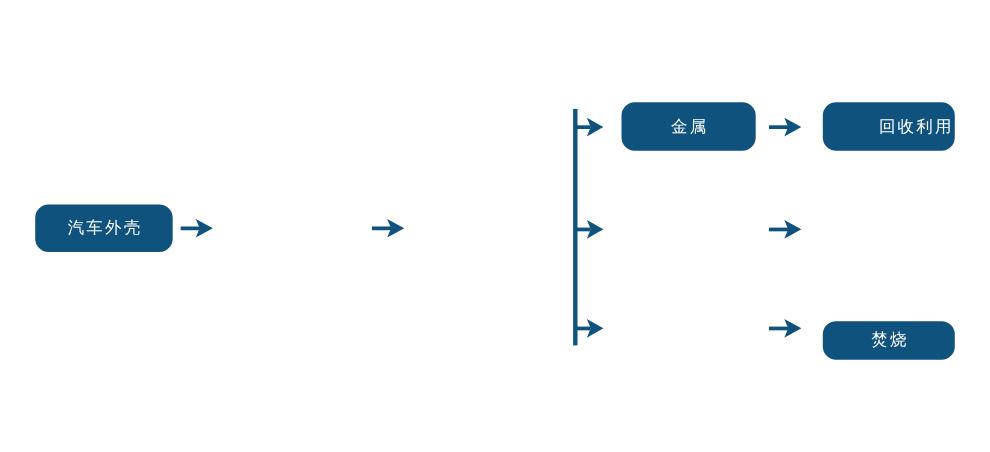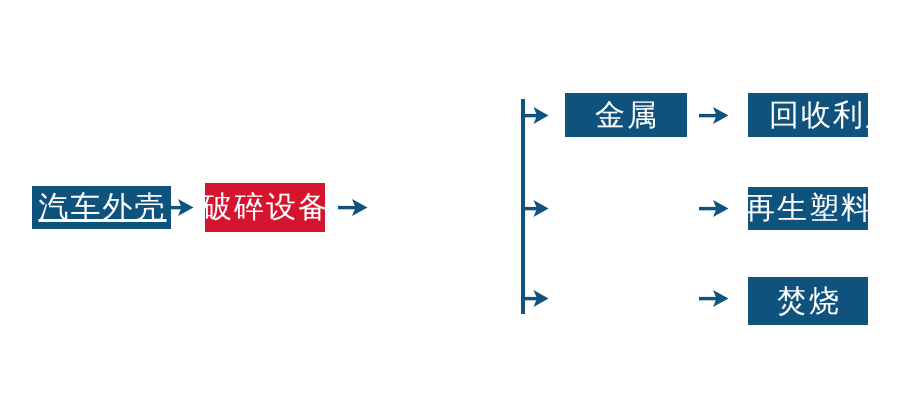--- a/index.html
+++ b/index.html
@@ -14,54 +14,54 @@
     height: 411px;
     background: var(--bg, #ffffff);
     overflow: hidden;
   }
   .node {
     position: absolute;
     display: flex;
     align-items: center;
     justify-content: center;
     color: var(--node-text, #ffffff);
-    font-size: 30px;
+    font-size: 15px;
     letter-spacing: 2px;
     text-indent: 2px;
     white-space: nowrap;
     box-sizing: border-box;
+    border-radius: 12px;
   }
   .node.blue { background: var(--primary, #10527e); }
   .node.red  { background: var(--accent, #d5142e); }
   .arrow {
     position: absolute;
     color: var(--primary, #10527e);
     line-height: 0;
   }
   .arrow svg { display: block; }
   .vline {
     position: absolute;
     background: var(--primary, #10527e);
   }
 </style>
 </head>
 <body>
 
 <div class="canvas">
 
-  <div class="node blue" style="left:32px; top:186px; width:139px; height:43px;text-decoration:underline;">汽车外壳</div>
+  <div class="node blue" style="left:32px; top:186px; width:125px; height:43px;">汽车外壳</div>
 
   <span class="arrow" style="left:164px; top:197px;">
     <svg width="30" height="21" viewBox="0 0 30 21">
       <rect x="0" y="8.9" width="18" height="3.4" fill="currentColor"></rect>
       <polygon points="14,2 29.5,10.5 14,19 17.5,10.5" fill="currentColor"></polygon>
     </svg>
   </span>
 
-  <div class="node red" style="left:205px; top:183px; width:120px; height:49px;">破碎设备</div>
 
   <span class="arrow" style="left:338px; top:197px;">
     <svg width="30" height="21" viewBox="0 0 30 21">
       <rect x="0" y="8.9" width="18" height="3.4" fill="currentColor"></rect>
       <polygon points="14,2 29.5,10.5 14,19 17.5,10.5" fill="currentColor"></polygon>
     </svg>
   </span>
 
 
   <div class="vline" style="left:521px; top:99px; width:4px; height:215px;"></div>
@@ -86,29 +86,28 @@
       <rect x="0" y="8.9" width="13" height="3.4" fill="currentColor"></rect>
       <polygon points="9.5,2 24.5,10.5 9.5,19 13,10.5" fill="currentColor"></polygon>
     </svg>
   </span>
   <span class="arrow" style="left:699px; top:198px;">
     <svg width="30" height="21" viewBox="0 0 30 21">
       <rect x="0" y="8.9" width="18" height="3.4" fill="currentColor"></rect>
       <polygon points="14,2 29.5,10.5 14,19 17.5,10.5" fill="currentColor"></polygon>
     </svg>
   </span>
-  <div class="node blue" style="left:748px; top:187px; width:120px; height:43px;">再生塑料</div>
 
   <span class="arrow" style="left:524px; top:288px;">
     <svg width="25" height="21" viewBox="0 0 25 21">
       <rect x="0" y="8.9" width="13" height="3.4" fill="currentColor"></rect>
       <polygon points="9.5,2 24.5,10.5 9.5,19 13,10.5" fill="currentColor"></polygon>
     </svg>
   </span>
   <span class="arrow" style="left:699px; top:288px;">
     <svg width="30" height="21" viewBox="0 0 30 21">
       <rect x="0" y="8.9" width="18" height="3.4" fill="currentColor"></rect>
       <polygon points="14,2 29.5,10.5 14,19 17.5,10.5" fill="currentColor"></polygon>
     </svg>
   </span>
-  <div class="node blue" style="left:748px; top:277px; width:120px; height:48px;">焚烧</div>
+  <div class="node blue" style="left:748px; top:292px; width:120px; height:35px;">焚烧</div>
 
 </div>
 
 </body></html>

